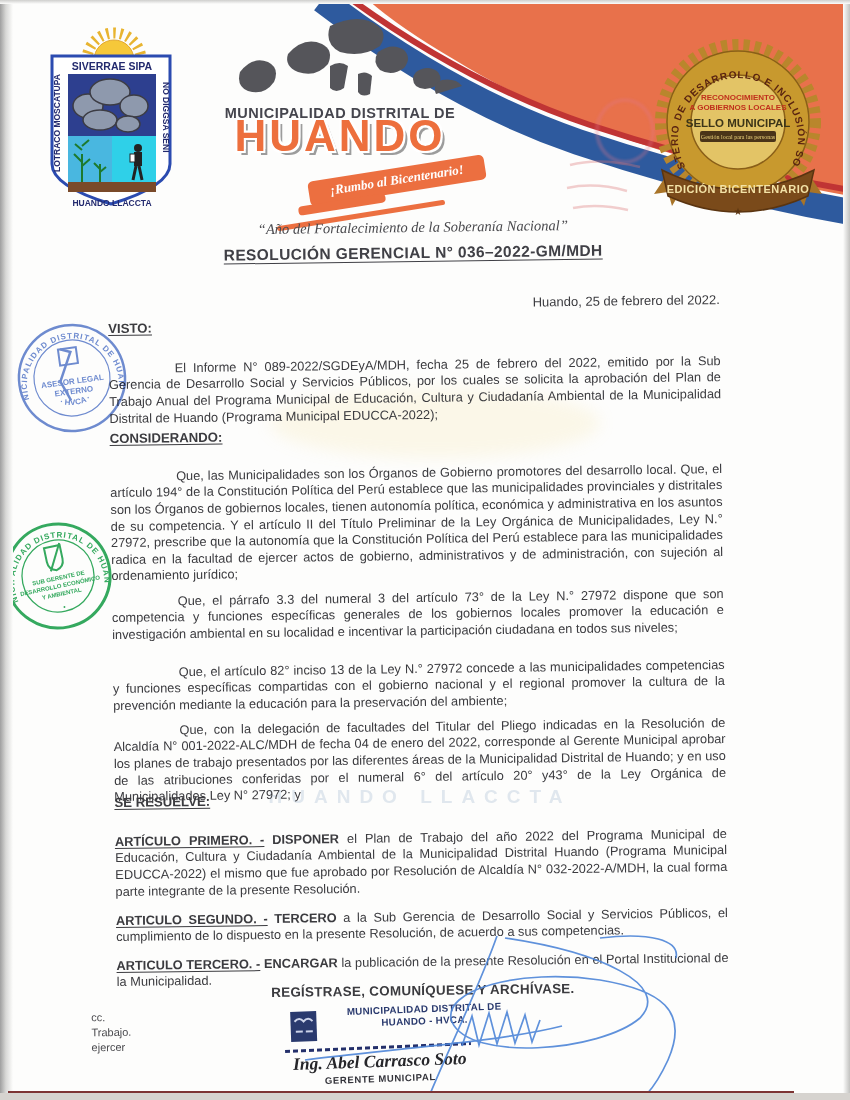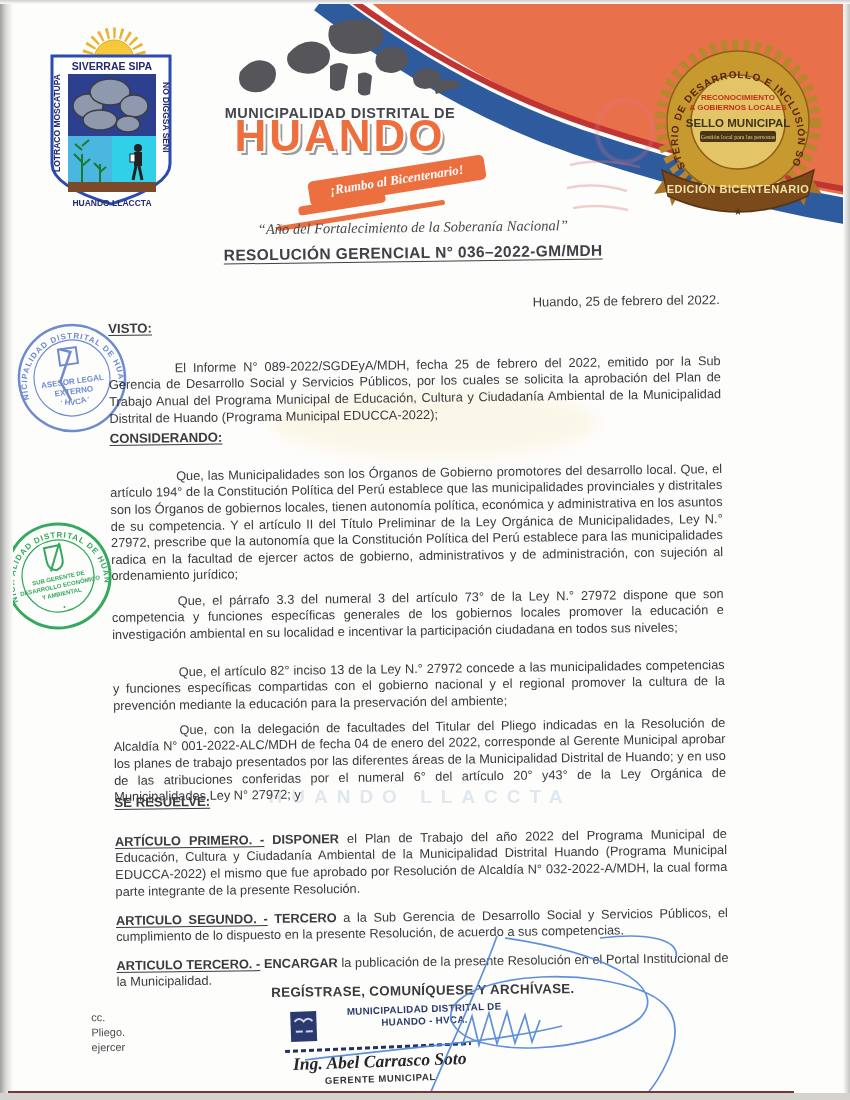--- a/index.html
+++ b/index.html
@@ -202,21 +202,21 @@
     <p class="blk p-a3">
       <span class="art-head">ARTICULO TERCERO. -</span>
       <strong>ENCARGAR</strong>
       <span>la publicación de la presente Resolución en el Portal Institucional de la Municipalidad.</span>
     </p>
 
     <div class="blk closing">REGÍSTRASE, COMUNÍQUESE Y ARCHÍVASE.</div>
 
     <div class="cc">
       <div>cc.</div>
-      <div>Pliego.</div>
+      <div>Trabajo.</div>
       <div>ejercer</div>
     </div>
   </div>
 
   <svg class="stamp-legal" width="120" height="120" viewBox="0 0 120 120">
     <g stroke="#5b7ccc" fill="none">
       <circle cx="60" cy="60" r="53" stroke-width="2.5"></circle>
       <circle cx="60" cy="60" r="38" stroke-width="1.2"></circle>
     </g>
     <defs>

